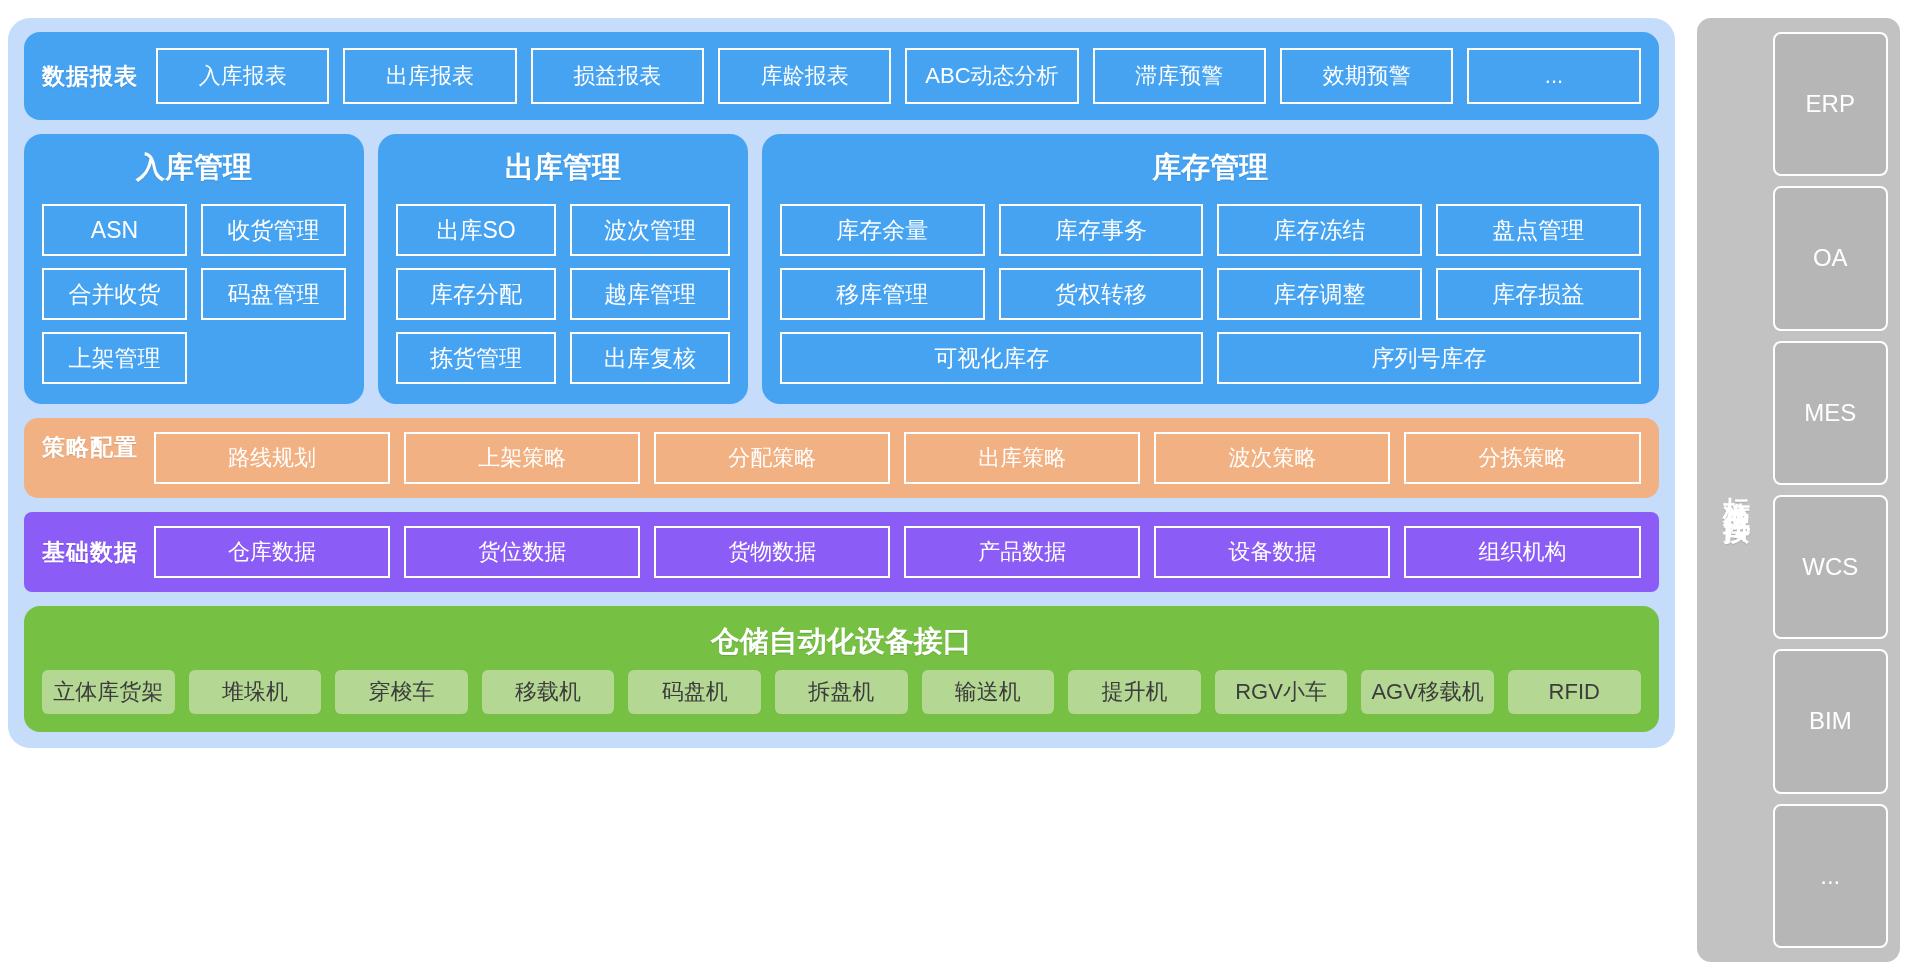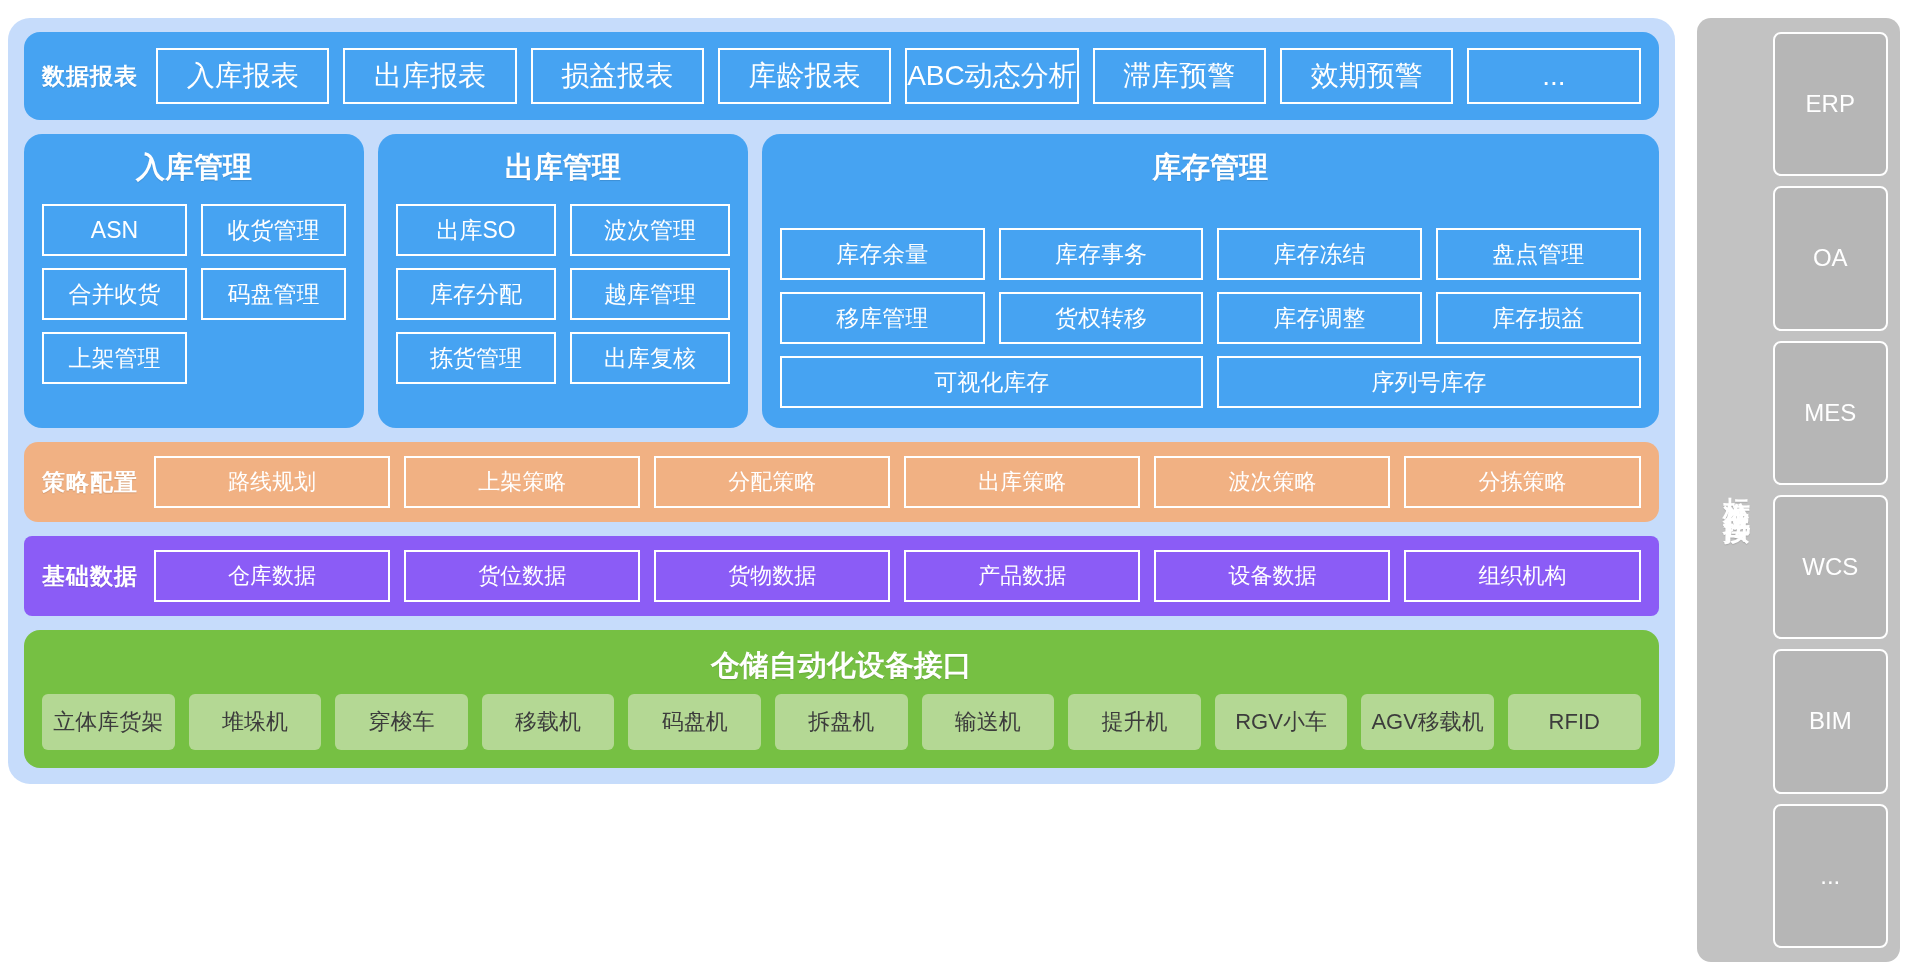--- a/index.html
+++ b/index.html
@@ -59,21 +59,21 @@
     text-shadow: 0 1px 1px rgba(0,0,0,.12);
   }
   .report-chips {
     display: flex;
     flex: 1;
     gap: 14px;
   }
   .chip-outline {
     border: 2px solid #ffffff;
     color: #ffffff;
-    font-size: 28px;
+    font-size: 22px;
     display: flex;
     align-items: center;
     justify-content: center;
     height: 56px;
     box-sizing: border-box;
     white-space: nowrap;
     flex: 1;
   }
 
   
@@ -100,42 +100,41 @@
     font-size: 29px;
     text-align: center;
     margin-bottom: 16px;
     text-shadow: 0 1px 1px rgba(0,0,0,.12);
   }
   .module-grid {
     display: grid;
     gap: 12px 14px;
   }
   .module-grid.two  { grid-template-columns: 1fr 1fr; }
-  .module-grid.four { grid-template-columns: 1fr 1fr 1fr 1fr; margin-top: 24px; }
+  .module-grid.four { grid-template-columns: 1fr 1fr 1fr 1fr; }
 
   .cell {
     border: 2px solid #ffffff;
     color: #ffffff;
     font-size: 23px;
     height: 52px;
     display: flex;
     align-items: center;
     justify-content: center;
     box-sizing: border-box;
     white-space: nowrap;
   }
   .cell.span2 { grid-column: span 2; }
   .cell.blank { border: none; }
 
   
   .band-strategy {
     background: #f1b183;
     border-radius: 14px;
     display: flex;
-    align-items: center;
     gap: 16px;
     padding: 14px 18px;
     box-sizing: border-box;
   }
   .band-strategy .chip-outline { height: 52px; font-size: 22px; }
 
   
   .band-basedata {
     background: #8b5cf6;
     border-radius: 8px;
@@ -164,21 +163,21 @@
     text-shadow: 0 1px 1px rgba(0,0,0,.12);
   }
   .green-chips {
     display: flex;
     gap: 14px;
   }
   .chip-soft {
     background: #b4d894;
     color: #3c3c3c;
     font-size: 22px;
-    height: 56px;
+    height: 44px;
     border-radius: 6px;
     display: flex;
     align-items: center;
     justify-content: center;
     padding: 0 10px;
     box-sizing: border-box;
     white-space: nowrap;
     flex: 1;
   }
 

